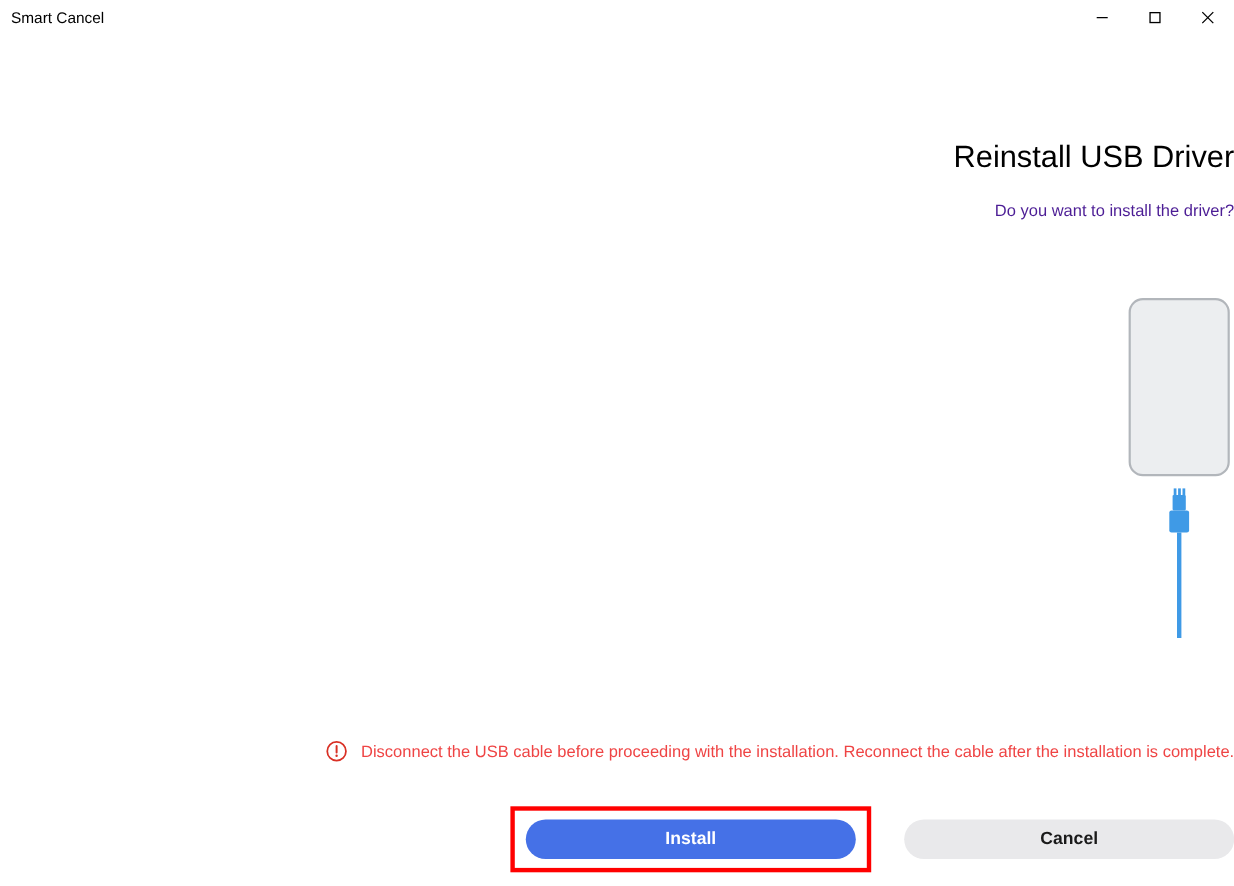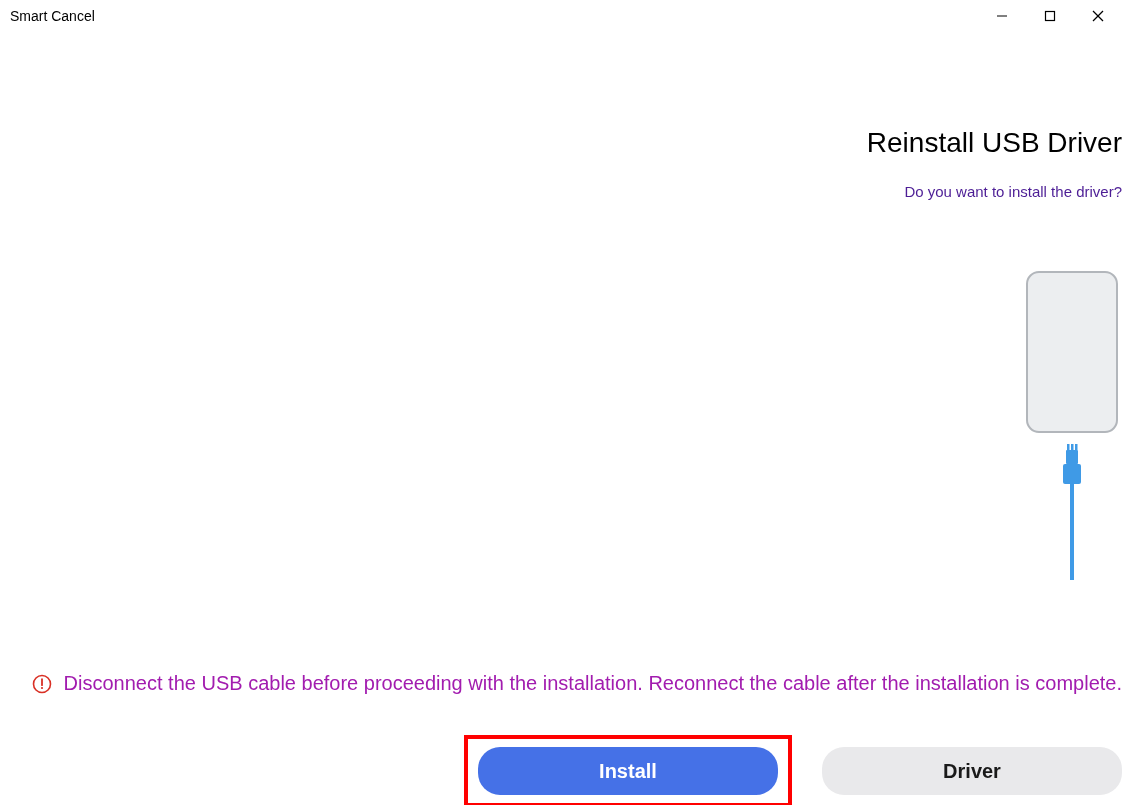--- a/index.html
+++ b/index.html
@@ -69,34 +69,34 @@
       gap: 12px;
       margin-top: 58px;
       margin-bottom: 40px;
     }
     .warning-icon {
       display: inline-flex;
       width: 20px;
       height: 20px;
     }
     .warning-text {
-      font-size: 20px;
-      color: #a21caf;
+      font-size: 15px;
+      color: #ef4444;
     }
     .button-row {
       display: flex;
       gap: 30px;
       align-items: center;
     }
     .btn {
       width: 300px;
-      height: 48px;
+      height: 36px;
       border-radius: 22px;
       border: none;
-      font-size: 20px;
+      font-size: 16px;
       font-weight: 600;
       cursor: pointer;
       display: flex;
       align-items: center;
       justify-content: center;
     }
     .btn-primary {
       background: #4571e7;
       color: #ffffff;
     }
@@ -163,15 +163,15 @@
         <circle cx="10" cy="14" r="1.1" fill="#d93025"></circle>
       </svg>
     </span>
     <span class="warning-text">Disconnect the USB cable before proceeding with the installation. Reconnect the cable after the installation is complete.</span>
   </div>
 
   <div class="button-row">
     <div class="highlight-box">
       <button class="btn btn-primary">Install</button>
     </div>
-    <button class="btn btn-secondary">Driver</button>
+    <button class="btn btn-secondary">Cancel</button>
   </div>
 </div>
 
 </body></html>

